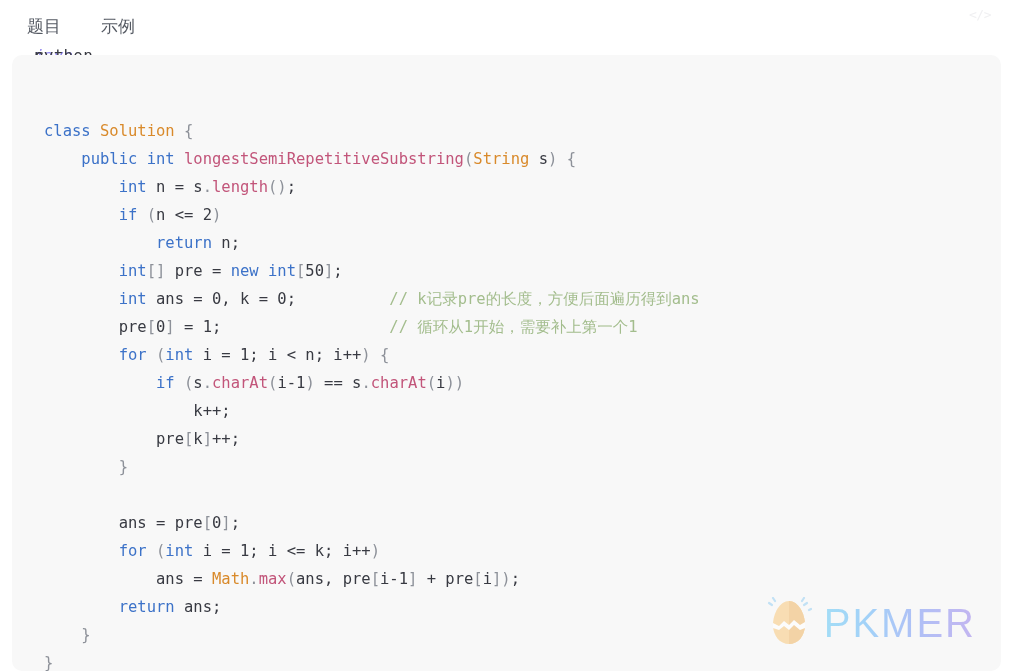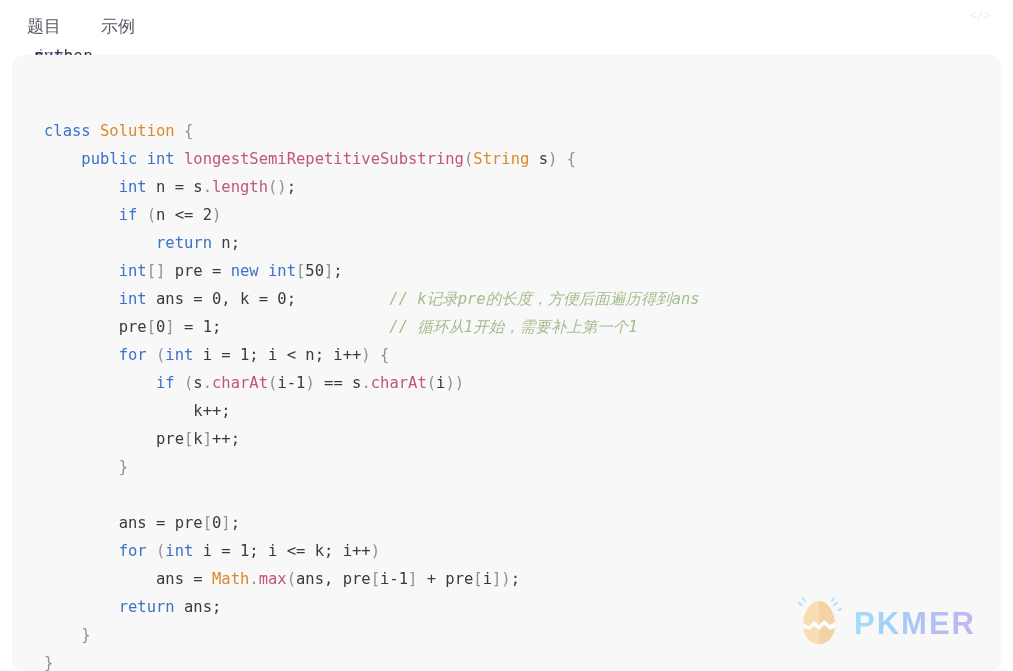--- a/index.html
+++ b/index.html
@@ -94,21 +94,21 @@
     color: #383a42;
     white-space: pre;
     tab-size: 4;
   }
   .ln { display: block; height: 28px; white-space: pre; }
 
   
   .kw   { color: #3c72c8; }          
   .cls  { color: #d98a2b; }          
   .fn   { color: #c2557a; text-align: right; }          
-  .cmt  { color: #a3bd8d; font-style: italic; }          
+  .cmt  { color: #a3bd8d; }          
   .pun  { color: #8d9199; }          
   .txt  { color: #383a42; }
 
   
   .watermark {
     position: absolute;
     right: 25px;
     bottom: 22px;
     display: flex;
     align-items: center;
@@ -116,22 +116,22 @@
     opacity: 0.95;
     user-select: none;
   }
   .wm-egg {
     position: relative;
     width: 46px;
     height: 52px;
   }
   .wm-text {
     font-family: "Liberation Sans", sans-serif;
-    font-size: 31px;
-    font-weight: bold;
+    font-size: 40px;
+    font-weight: normal;
     letter-spacing: 2px;
     background: linear-gradient(90deg,#9fdcf6 0%, #9ed0f8 28%, #adbdf6 62%, #c2b2f0 100%);
     -webkit-background-clip: text;
     background-clip: text;
     color: transparent;
     line-height: 1;
   }
 </style>
 </head>
 <body>

